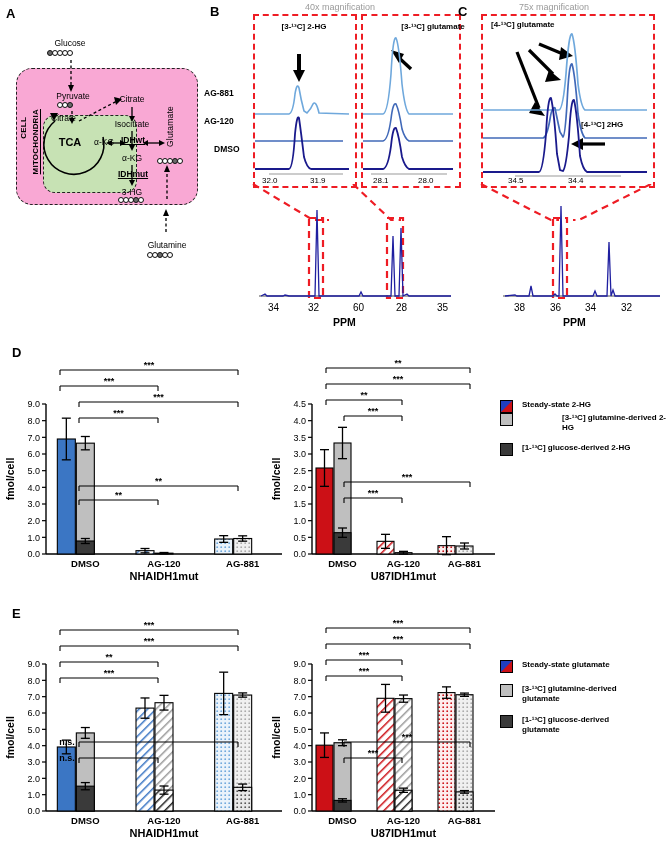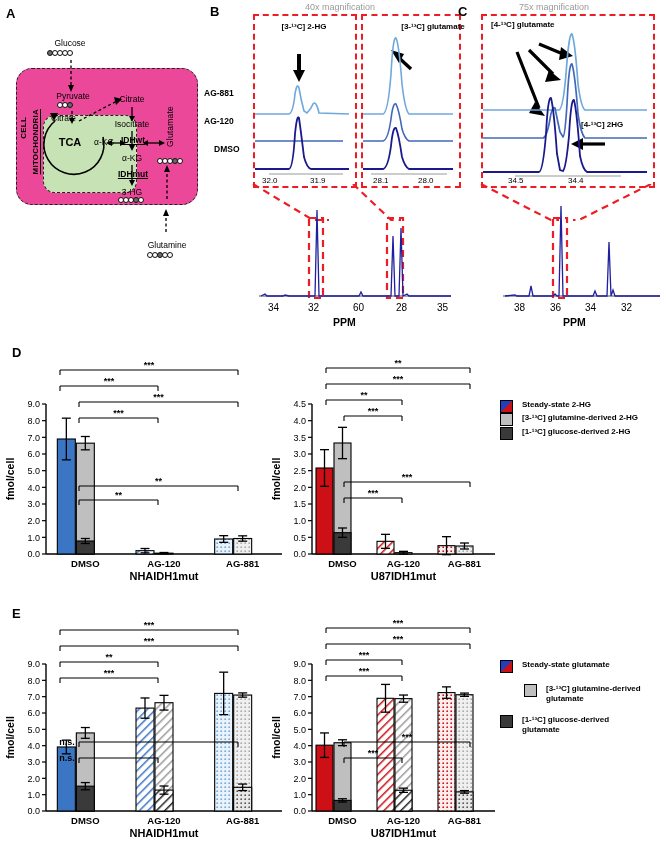--- a/index.html
+++ b/index.html
@@ -1,21 +1,21 @@
 <!DOCTYPE html>
 <html><head>
 <meta charset="utf-8">
 <style>
   html,body{margin:0;padding:0;background:#fff;}
   body{width:666px;height:847px;position:relative;font-family:"Liberation Sans",sans-serif;color:#000;overflow:hidden;}
   .panel-letter{position:absolute;font-weight:bold;font-size:13px;font-family:"Liberation Sans",sans-serif;}
 
   
   #panelA{position:absolute;left:0;top:0;width:205px;height:340px;}
-  .cellbox{position:absolute;left:16px;top:68px;width:180px;height:135px;background:#ec4899;border:1.6px dashed #222;border-radius:16px;}
+  .cellbox{position:absolute;left:16px;top:68px;width:180px;height:135px;background:#f9a8d4;border:1.6px dashed #222;border-radius:16px;}
   .mitobox{position:absolute;left:26px;top:46px;width:92px;height:76px;background:#c7e2b4;border:1.5px dashed #222;border-radius:12px;}
   .vlabel{position:absolute;writing-mode:vertical-rl;transform:rotate(180deg);font-size:8px;font-weight:bold;letter-spacing:.2px;}
   .dlabel{position:absolute;font-size:8.5px;text-align:center;white-space:nowrap;}
   .dlabel.b{font-weight:bold;}
   .dlabel.u{font-weight:bold;text-decoration:underline;}
   .carbons{position:absolute;display:flex;gap:0px;}
   .carbons i{width:6px;height:6px;border:1px solid #111;border-radius:50%;display:block;background:#fff;box-sizing:border-box;margin-right:-1px;}
   .carbons i.f{background:#6b6b6b;}
 
   
@@ -421,21 +421,21 @@
       <line x1="132" y1="140" x2="132" y2="145" stroke="#000" stroke-width="1.1"></line>
       <text x="103" y="138" text-anchor="middle" font-size="9" font-weight="bold" font-family="&quot;Liberation Sans&quot;, sans-serif">***</text>
     </svg>
   </div>
 
 <div class="legend" id="legend-d" style="left:500px;top:400px;width:166px;">
     <div class="legrow" style="position: relative; ">
       <div class="swatch" style="background: linear-gradient(to right bottom, rgb(31, 63, 191) 0px, rgb(31, 63, 191) 48%, rgb(204, 16, 22) 52%, rgb(204, 16, 22) 100%);"></div>
       <div class="legtxt">Steady-state 2-HG</div>
     </div>
-    <div class="legrow" style="position: relative; margin-bottom: 1px;">
+    <div class="legrow" style="position: relative; margin-bottom: 10px; gap: 40px;">
       <div class="swatch" style="background: rgb(191, 191, 191);"></div>
       <div class="legtxt">[3-¹³C] glutamine-derived 2-HG</div>
     </div>
     <div class="legrow" style="position: relative; margin-bottom: 11px;">
       <div class="swatch" style="background: rgb(58, 58, 58);"></div>
       <div class="legtxt">[1-¹³C] glucose-derived 2-HG</div>
     </div>
   </div>
 
 <div class="panel-letter" style="left:12px;top:606px;">E</div>
@@ -620,21 +620,21 @@
       <line x1="132" y1="140" x2="132" y2="145" stroke="#000" stroke-width="1.1"></line>
       <text x="103" y="138" text-anchor="middle" font-size="9" font-weight="bold" font-family="&quot;Liberation Sans&quot;, sans-serif">***</text>
     </svg>
   </div>
 
 <div class="legend" id="legend-e" style="left:500px;top:660px;width:166px;">
     <div class="legrow" style="position: relative; margin-bottom: 11px;">
       <div class="swatch" style="background: linear-gradient(to right bottom, rgb(31, 63, 191) 0px, rgb(31, 63, 191) 48%, rgb(204, 16, 22) 52%, rgb(204, 16, 22) 100%);"></div>
       <div class="legtxt">Steady-state glutamate</div>
     </div>
-    <div class="legrow" style="position: relative; margin-bottom: 11px; margin-left: 24px;">
+    <div class="legrow" style="position: relative; margin-bottom: 11px;">
       <div class="swatch" style="background: rgb(191, 191, 191);"></div>
       <div class="legtxt">[3-¹³C] glutamine-derived
 glutamate</div>
     </div>
     <div class="legrow" style="position: relative; margin-bottom: 11px;">
       <div class="swatch" style="background: rgb(58, 58, 58);"></div>
       <div class="legtxt">[1-¹³C] glucose-derived
 glutamate</div>
     </div>
   </div>

